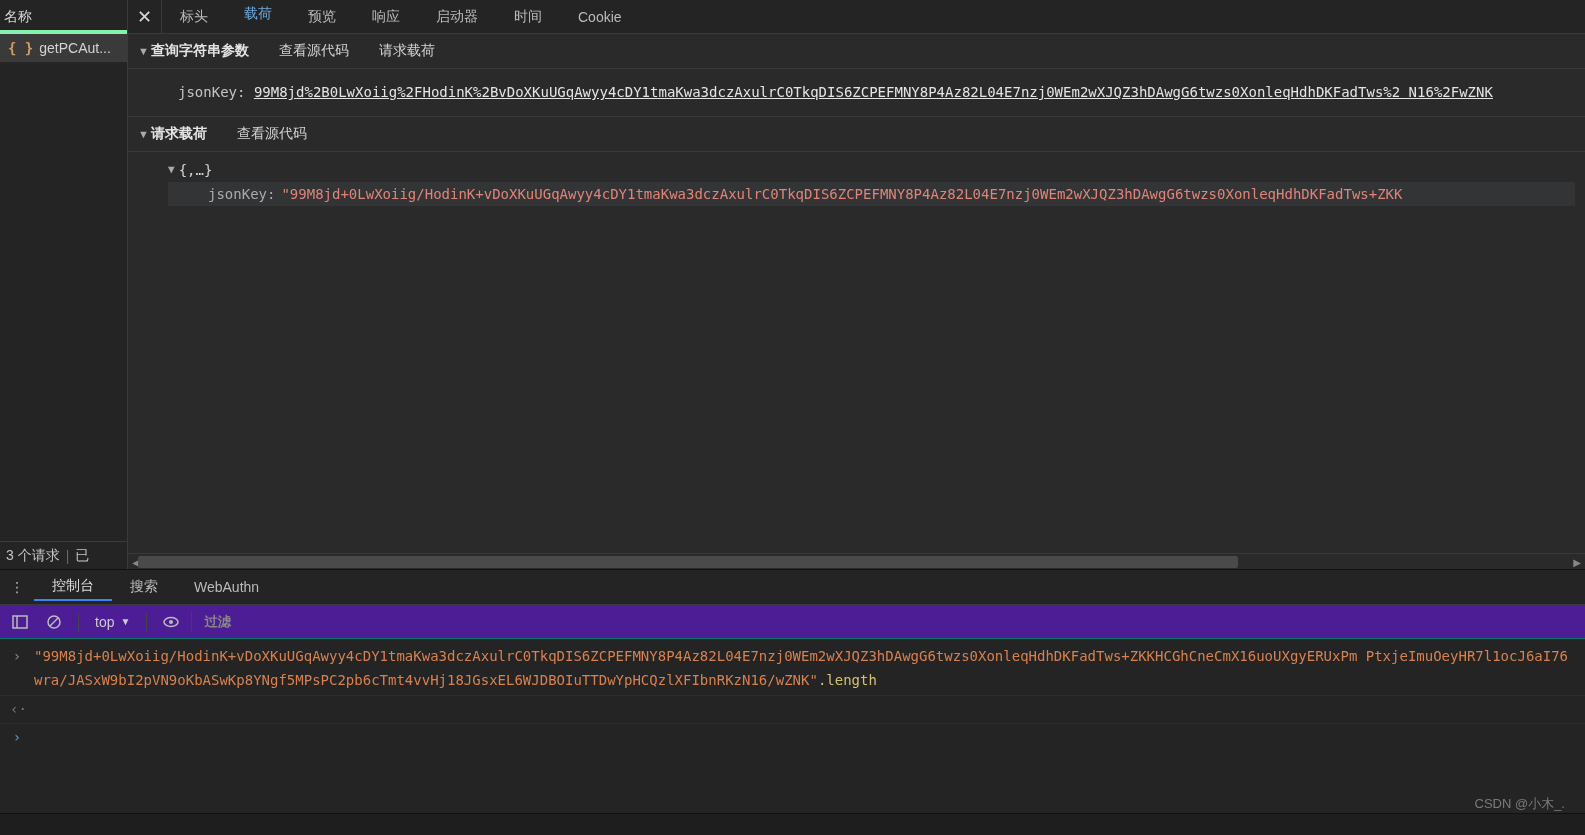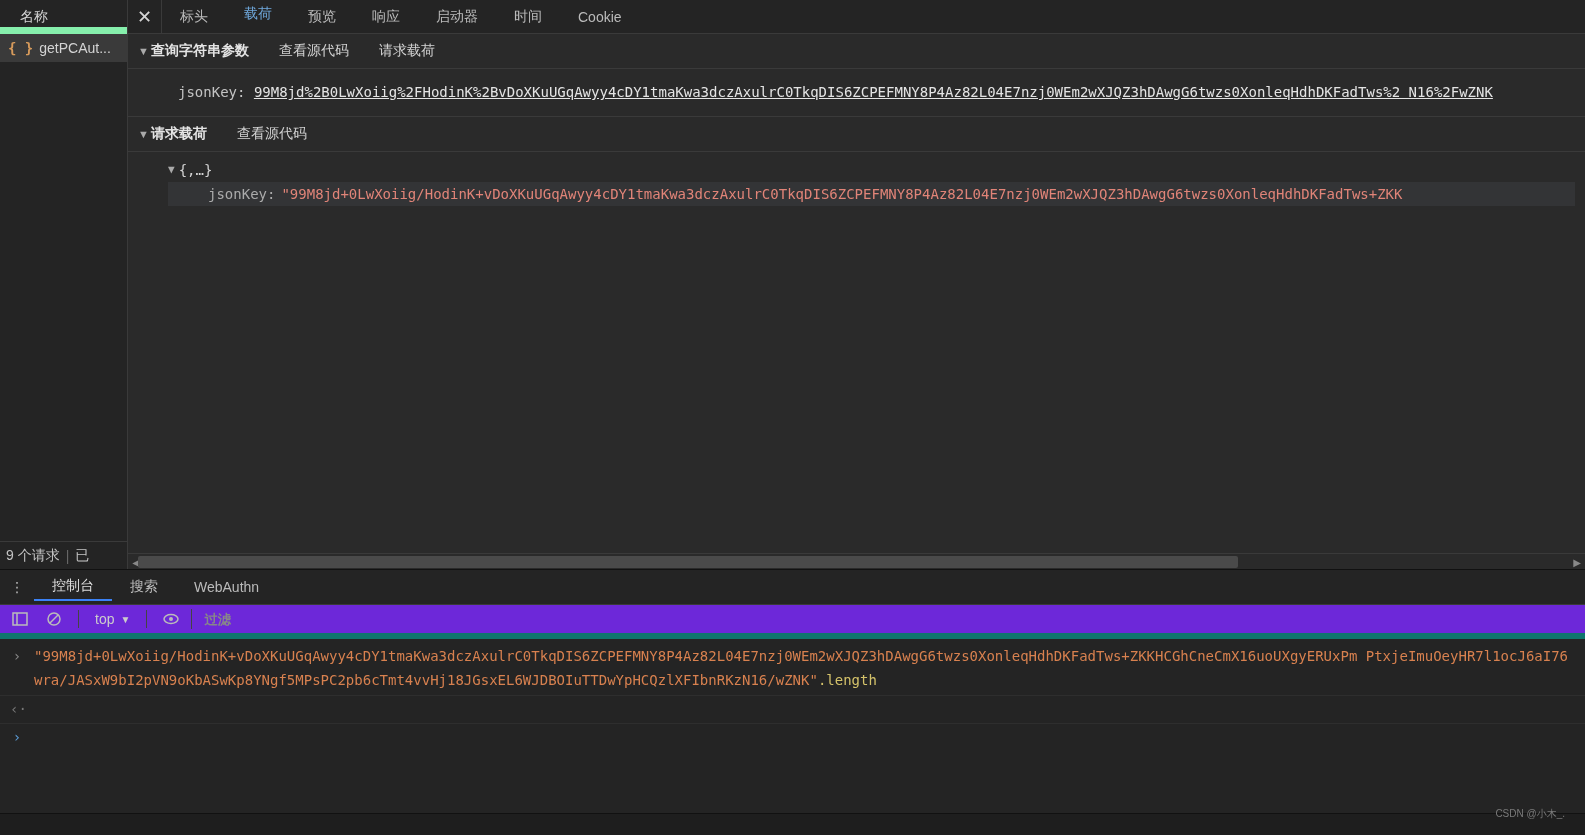--- a/index.html
+++ b/index.html
@@ -18,23 +18,23 @@
 }
 .sidebar {
   width: 128px;
   background: #242424;
   border-right: 1px solid #3a3a3a;
   display: flex;
   flex-direction: column;
 }
 .sidebar-header {
   height: 34px;
-  padding: 8px 20px;
-  color: #d4d4d4;
-  border-bottom: 7px solid #86efac;
+  padding: 8px 4px;
+  color: #d4d4d4;
+  border-bottom: 4px solid #86efac;
 }
 .sidebar-item {
   padding: 6px 8px;
   display: flex;
   align-items: center;
   gap: 6px;
   background: #3a3a3a;
   color: #d4d4d4;
   cursor: pointer;
   white-space: nowrap;
@@ -206,22 +206,22 @@
   cursor: pointer;
 }
 .drawer-tab.active {
   color: #dcdcdc;
   border-bottom: 2px solid #3b82f6;
 }
 .console-toolbar {
   display: flex;
   align-items: center;
   height: 34px;
-  background: #6d28d9;
-  border-bottom: 6px solid #0f766e;
+  background: #4c1d95;
+  border-bottom: 1px solid #0f766e;
   gap: 6px;
   padding: 0 6px;
 }
 .toolbar-icon {
   width: 28px; height: 28px;
   display: flex; align-items: center; justify-content: center;
   color: #bbb; cursor: pointer;
 }
 .tb-divider { width:1px; height:18px; background:#444; margin:0 4px;}
 .context-select {
@@ -256,38 +256,38 @@
   border-bottom: 1px solid #2e2e2e;
 }
 .row-indicator { width:14px; color:#888; flex-shrink:0; text-align:center;}
 .row-content { flex:1; word-break: break-all; }
 .str-lit { color: #d8814f; }
 .prop { color: #d4c26a; text-align: center; }
 .num-lit { color: #9b8cff; }
 .watermark {
   position: absolute;
   right: 20px;
-  bottom: 14px;
+  bottom: 22px;
   color: #7a7a7a;
-  font-size: 10px;
+  font-size: 13px;
 }
 .status-bar{height:22px;background:#1e1e1e;border-top:1px solid #111;}
 </style>
 </head>
 <body>
 
 <div class="top-container">
   <div class="sidebar">
     <div class="sidebar-header">名称</div>
     <div class="sidebar-item">
       <span class="braces-icon">{ }</span>
       <span>getPCAut...</span>
     </div>
     <div class="sidebar-footer">
-      <span>9 个请求</span>
+      <span>3 个请求</span>
       <span class="footer-divider">|</span>
       <span>已</span>
     </div>
   </div>
 
   <div class="main-panel">
     <div class="tabs-row">
       <div class="close-btn">✕</div>
       <div class="tab">标头</div>
       <div class="tab active">载荷</div>

